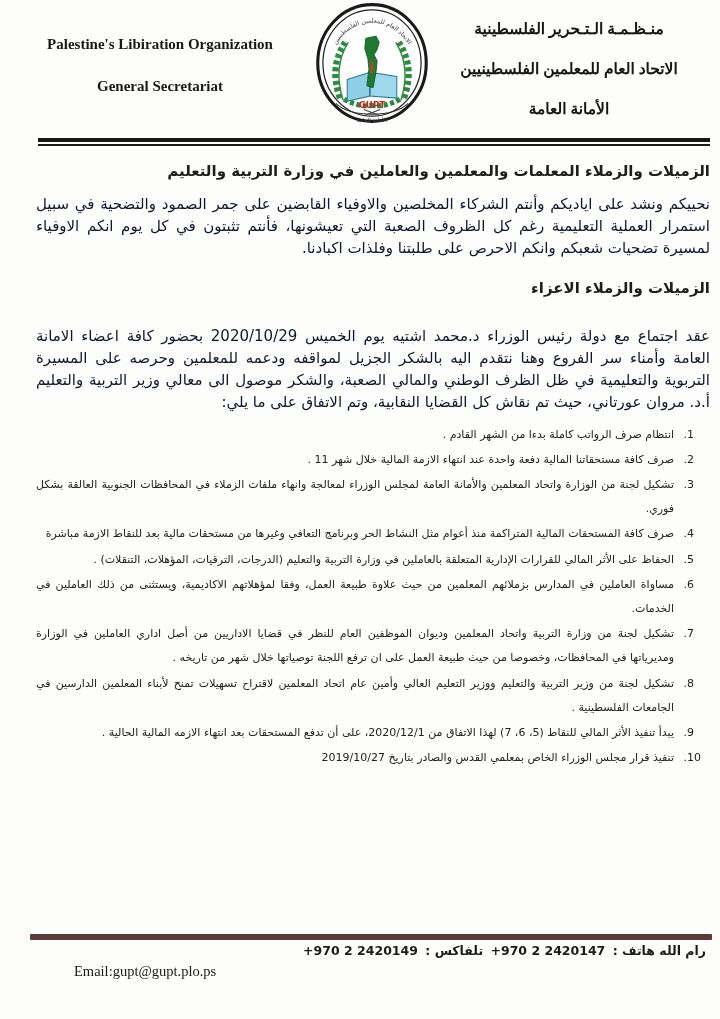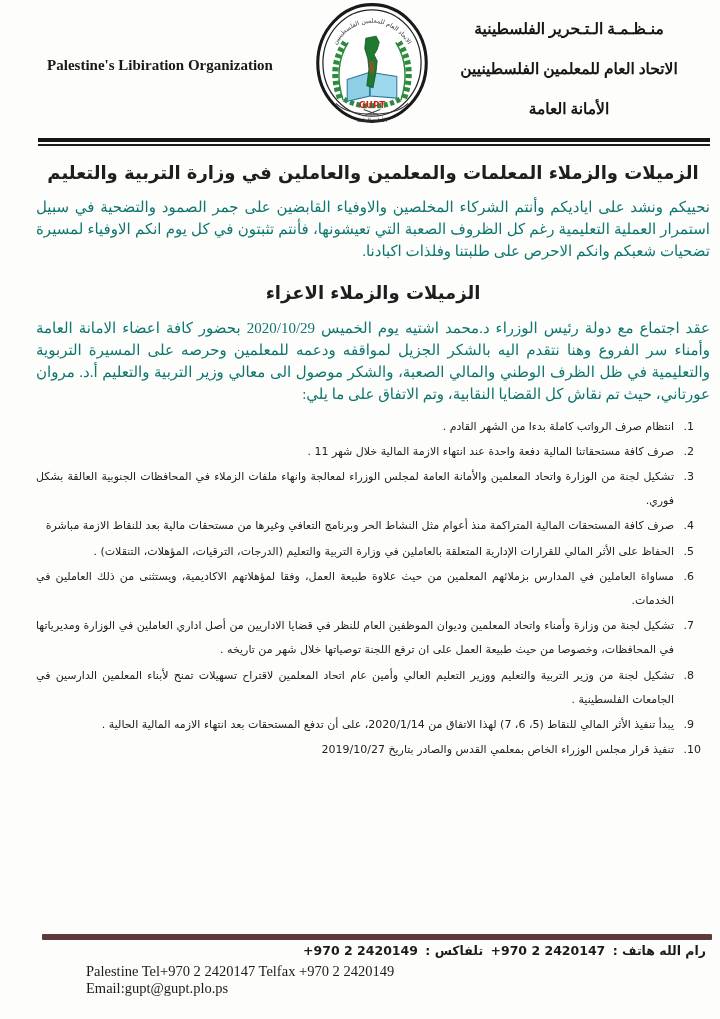--- a/index.html
+++ b/index.html
@@ -33,37 +33,37 @@
   .lh-ar .line{margin:8px 0 22px 0;font-family:Liberation Serif, serif;}
   .lh-ar .line:last-child{margin-bottom:0;}
 
   .rule-black{
     margin:6px 10px 0 38px;height:2px;
     border-top:4px solid #161616;border-bottom:2px solid #1d1d1d;
   }
 
   
   .content{direction:rtl;padding:16px 10px 0 36px;}
-  .h-ar{font-size:18px;font-weight:bold;text-align:center;margin:0 0 14px 0;}
-  .h-ar.second{margin-top:20px;margin-bottom:15px;}
+  .h-ar{font-size:15px;font-weight:bold;text-align:right;margin:0 0 14px 0;}
+  .h-ar.second{margin-top:20px;margin-bottom:29px;}
   .para{
     font-size:15px;line-height:21.8px;margin:0;
-    text-align:justify;text-align-last:right;color:#0f766e;font-family:Liberation Serif, serif;
+    text-align:justify;text-align-last:right;color:#0f172a;
   }
   ol.agreement{
     margin:9px 0 0 0;padding:0 30px 0 0;list-style:decimal;
     font-size:11px;line-height:24.2px;color:#222;
   }
   ol.agreement li{
     padding-right:6px;margin-bottom:1px;
     text-align:justify;text-align-last:right;
   }
 
   
-  .footer{position:absolute;left:12px;right:0;top:934px;}
+  .footer{position:absolute;left:0;right:0;top:934px;}
   .rule-maroon{margin:0 8px 0 30px;height:6px;background:#5d3b3b;border-radius:1px;}
   .footer-ar{
     direction:rtl;text-align:right;padding:3px 14px 0 0;
     font-size:12.5px;font-weight:bold;color:#1b1b1b;
   }
   .footer-ar .num{direction:ltr;unicode-bidi:embed;padding:0 3px;}
   .footer-en{
     direction:ltr;text-align:left;padding:5px 0 0 74px;
     font-family:"Liberation Serif","DejaVu Serif",serif;
     font-size:14.5px;color:#1b1b1b;line-height:17px;
@@ -72,20 +72,21 @@
 </head>
 <body>
 
 <div class="page">
 
 
   <div class="letterhead">
 
     <div class="lh-en">
         <div class="line">Palestine's Libiration Organization</div>
+        <div class="line">General Secretariat</div>
       </div>
 
     <svg class="lh-logo" viewBox="0 0 110 120">
       <ellipse cx="55" cy="60" rx="52.5" ry="56.5" fill="#ffffff" stroke="#1a1a1a" stroke-width="3"></ellipse>
       <ellipse cx="55" cy="60" rx="47.5" ry="51.5" fill="none" stroke="#222222" stroke-width="1.2"></ellipse>
       <defs>
         <path id="topArc" d="M 14,66 A 41 45 0 0 1 96,66" fill="none"></path>
       </defs>
       <text font-size="6" fill="#3a3a3a">
         <textPath href="#topArc" startOffset="50%" text-anchor="middle">الاتحاد العام للمعلمين الفلسطينيين</textPath>
@@ -136,34 +137,33 @@
 
     <p class="para">عقد اجتماع مع دولة رئيس الوزراء د.محمد اشتيه يوم الخميس 2020/10/29 بحضور كافة اعضاء الامانة العامة وأمناء سر الفروع وهنا نتقدم اليه بالشكر الجزيل لمواقفه ودعمه للمعلمين وحرصه على المسيرة التربوية والتعليمية في ظل الظرف الوطني والمالي الصعبة، والشكر موصول الى معالي وزير التربية والتعليم أ.د. مروان عورتاني، حيث تم نقاش كل القضايا النقابية، وتم الاتفاق على ما يلي:</p>
 
     <ol class="agreement">
         <li>انتظام صرف الرواتب كاملة بدءا من الشهر القادم .</li>
         <li>صرف كافة مستحقاتنا المالية دفعة واحدة عند انتهاء الازمة المالية خلال شهر 11 .</li>
         <li>تشكيل لجنة من الوزارة واتحاد المعلمين والأمانة العامة لمجلس الوزراء لمعالجة وانهاء ملفات الزملاء في المحافظات الجنوبية العالقة بشكل فوري.</li>
         <li>صرف كافة المستحقات المالية المتراكمة منذ أعوام مثل النشاط الحر وبرنامج التعافي وغيرها من مستحقات مالية بعد للنقاط الازمة مباشرة</li>
         <li>الحفاظ على الأثر المالي للقرارات الإدارية المتعلقة بالعاملين في وزارة التربية والتعليم (الدرجات، الترقيات، المؤهلات، التنقلات) .</li>
         <li>مساواة العاملين في المدارس بزملائهم المعلمين من حيث علاوة طبيعة العمل، وفقا لمؤهلاتهم الاكاديمية، ويستثنى من ذلك العاملين في الخدمات.</li>
-        <li>تشكيل لجنة من وزارة وأمناء واتحاد المعلمين وديوان الموظفين العام للنظر في قضايا الاداريين من أصل اداري العاملين في الوزارة ومديرياتها في المحافظات، وخصوصا من حيث طبيعة العمل على ان ترفع اللجنة توصياتها خلال شهر من تاريخه .</li>
+        <li>تشكيل لجنة من وزارة التربية واتحاد المعلمين وديوان الموظفين العام للنظر في قضايا الاداريين من أصل اداري العاملين في الوزارة ومديرياتها في المحافظات، وخصوصا من حيث طبيعة العمل على ان ترفع اللجنة توصياتها خلال شهر من تاريخه .</li>
         <li>تشكيل لجنة من وزير التربية والتعليم ووزير التعليم العالي وأمين عام اتحاد المعلمين لاقتراح تسهيلات تمنح لأبناء المعلمين الدارسين في الجامعات الفلسطينية .</li>
-        <li>يبدأ تنفيذ الأثر المالي للنقاط (5، 6، 7)  لهذا الاتفاق من 2020/1/14، على أن تدفع المستحقات بعد انتهاء الازمه المالية الحالية .</li>
+        <li>يبدأ تنفيذ الأثر المالي للنقاط (5، 6، 7)  لهذا الاتفاق من 2020/12/1، على أن تدفع المستحقات بعد انتهاء الازمه المالية الحالية .</li>
         <li>تنفيذ قرار مجلس الوزراء الخاص بمعلمي القدس والصادر بتاريخ 2019/10/27</li>
       </ol>
   </div>
 
   <div class="footer">
     <div class="rule-maroon"></div>
     <div class="footer-ar">
       <span>رام الله هاتف :</span>
       <span class="num">+970 2 2420147</span>
       <span>تلفاكس :</span>
       <span class="num">+970 2 2420149</span>
     </div>
     <div class="footer-en">
-      <div>Palestine Tel+970 2 2420147 Telfax +970 2 2420149</div>
       <div>Email:gupt@gupt.plo.ps</div>
     </div>
   </div>
 
 </div>
 
 </body></html>

